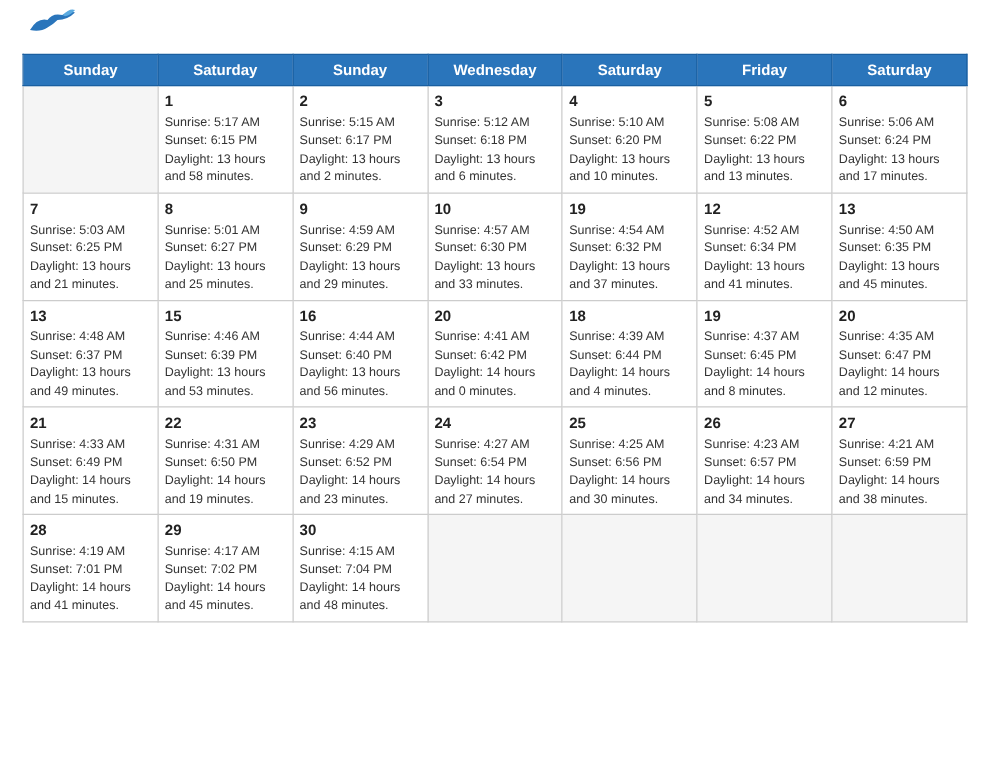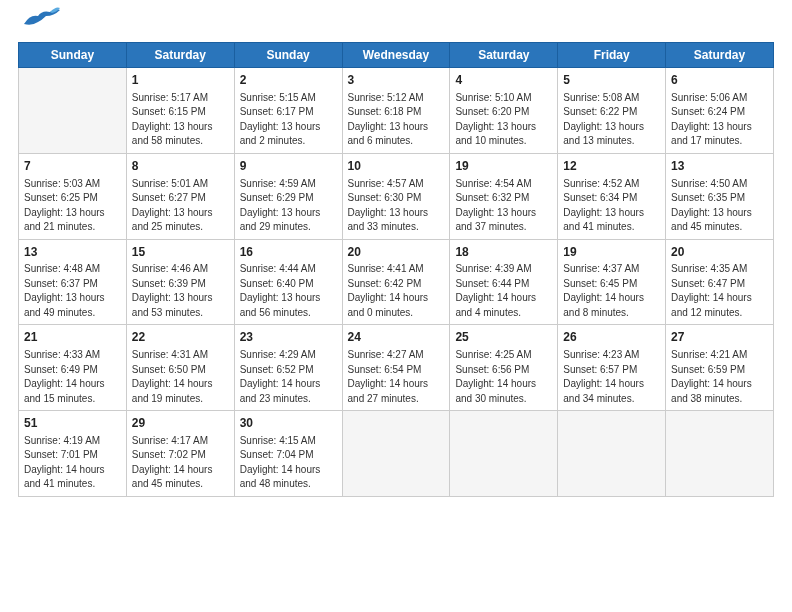--- a/index.html
+++ b/index.html
@@ -252,21 +252,21 @@
             <span class="day-num">26</span>
             <div class="day-info">Sunrise: 4:23 AM<br>Sunset: 6:57 PM<br>Daylight: 14 hours and 34 minutes.</div>
           </td>
           <td>
             <span class="day-num">27</span>
             <div class="day-info">Sunrise: 4:21 AM<br>Sunset: 6:59 PM<br>Daylight: 14 hours and 38 minutes.</div>
           </td>
         </tr>
         <tr>
           <td>
-            <span class="day-num">51</span>
+            <span class="day-num">28</span>
             <div class="day-info">Sunrise: 4:19 AM<br>Sunset: 7:01 PM<br>Daylight: 14 hours and 41 minutes.</div>
           </td>
           <td>
             <span class="day-num">29</span>
             <div class="day-info">Sunrise: 4:17 AM<br>Sunset: 7:02 PM<br>Daylight: 14 hours and 45 minutes.</div>
           </td>
           <td>
             <span class="day-num">30</span>
             <div class="day-info">Sunrise: 4:15 AM<br>Sunset: 7:04 PM<br>Daylight: 14 hours and 48 minutes.</div>
           </td>

